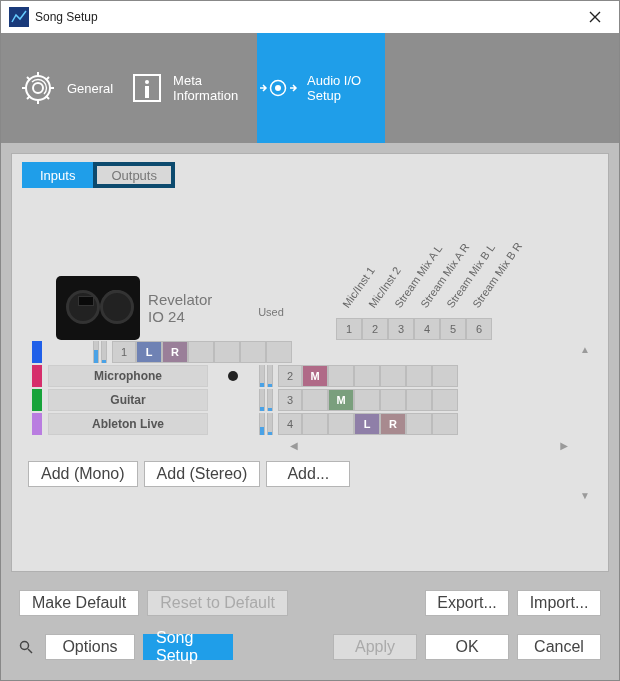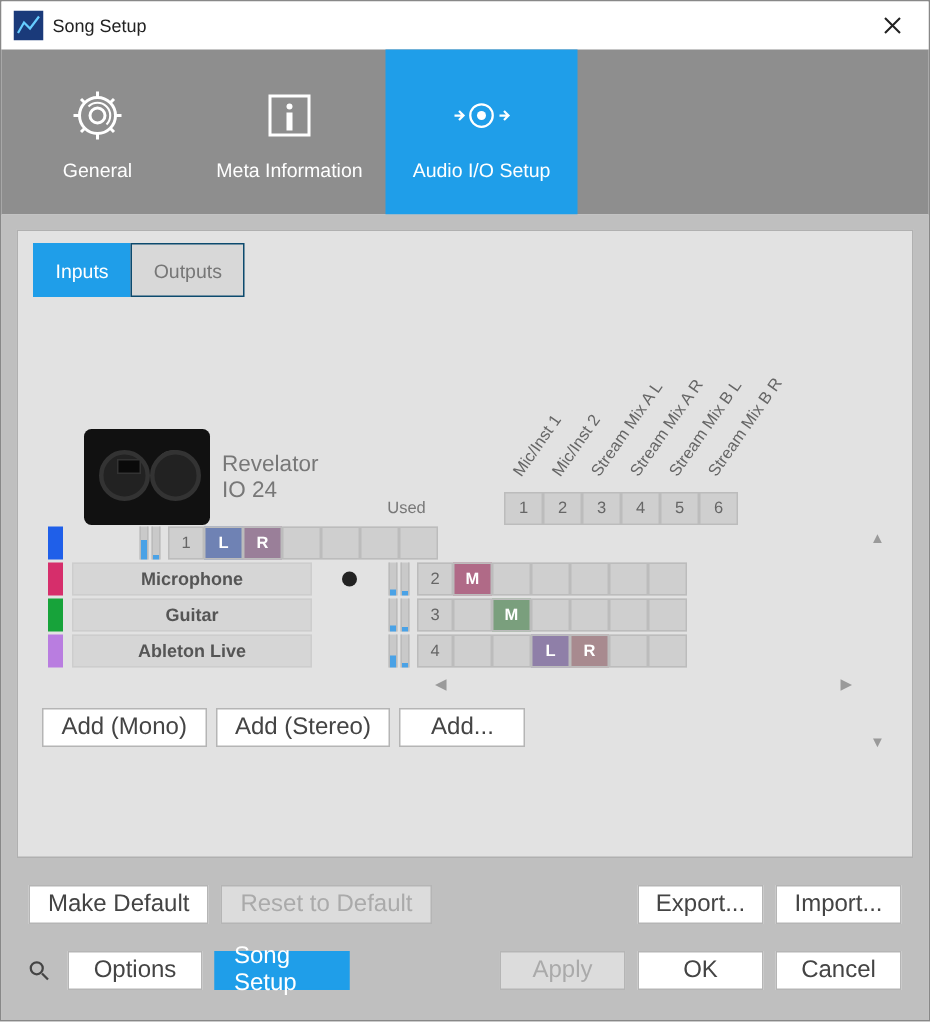--- a/index.html
+++ b/index.html
@@ -3,43 +3,43 @@
 <meta charset="utf-8">
 <style>
   * { box-sizing: border-box; font-family: "Segoe UI", Arial, sans-serif; }
   body { margin: 0; background: #d0d0d0; width: 620px; height: 681px; overflow: hidden; }
   .window { width: 620px; height: 681px; background: #fff; border: 1px solid #888; display: flex; flex-direction: column; }
   .titlebar { height: 32px; background: #fff; display: flex; align-items: center; padding: 0 2px; }
   .titlebar .app-icon { width: 20px; height: 20px; margin: 0 6px; }
   .titlebar .title { flex: 1; font-size: 12px; color: #222; }
   .titlebar .close { width: 44px; height: 30px; display:flex; align-items:center; justify-content:center; font-size:16px; color:#222; }
   .tabs-top { height: 110px; background: #8e8e8e; display: flex; align-items: stretch; }
-  .toptab { width: 128px; display:flex; flex-direction:column; align-items:center; justify-content:center; color:#fff; font-size:13px; gap:8px; cursor:default; }
+  .toptab { width: 128px; display:flex; flex-direction:row; align-items:center; justify-content:center; color:#fff; font-size:13px; gap:8px; cursor:default; }
   .toptab.active { background:#1f9ee9; }
   .toptab .icon-wrap { width:42px; height:42px; display:flex; align-items:center; justify-content:center; }
   .content-outer { flex:1; background:#bfbfbf; padding:10px; display:flex; flex-direction:column; gap:10px; }
   .io-panel { flex:1; background:#e2e2e2; border:1px solid #b0b0b0; padding:8px 10px 10px 10px; display:flex; flex-direction:column; }
   .iotabs { display:flex; gap:0; margin-bottom:6px; }
-  .iotab { height:36px; padding:0 14px; display:flex; align-items:center; font-size:13px; color:#777; background:#d8d8d8; border:1px solid #0c4a6e; }
+  .iotab { height:26px; padding:0 14px; display:flex; align-items:center; font-size:13px; color:#777; background:#d8d8d8; border:4px solid #0c4a6e; }
   .iotab.active { background:#1f9ee9; color:#fff; border-color:#1f9ee9; }
   .grid-area { flex:1; background:#e2e2e2; position:relative; padding:6px 6px 0 6px; }
   .device-row { display:flex; align-items:flex-end; gap:30px; height:140px; }
   .device-pic { width:160px; display:flex; flex-direction:row; align-items:center; gap:8px; margin-left:28px;}
   .dev-img { width:130px; height:64px; background:#111; border-radius:5px; position:relative; }
   .dev-img::before, .dev-img::after { content:""; position:absolute; top:14px; width:28px; height:28px; border-radius:50%; background:#222; border:3px solid #333; }
   .dev-img::before { left:10px; }
   .dev-img::after { left:44px; }
   .dev-img .knob { position:absolute; right:10px; top:14px; width:28px; height:28px; border-radius:50%; background:#222; border:3px solid #444; }
   .dev-img .led { position:absolute; right:46px; top:20px; width:16px; height:10px; background:#0a0a0a; border:1px solid #333; }
   .dev-name { font-size:15px; color:#777; }
   .col-headers { display:flex; align-items:flex-end; height:130px; }
   .channel-head { width:26px; height:100px; position:relative; }
   .channel-head .label { position:absolute; bottom:30px; left:14px; transform:rotate(-55deg); transform-origin:left bottom; font-size:11px; color:#666; white-space:nowrap; }
   .channel-head .num { position:absolute; bottom:0; left:0; width:26px; height:22px; background:#cfcfcf; border:1px solid #bcbcbc; display:flex; align-items:center; justify-content:center; font-size:11px; color:#666; }
-  .used-label { width:50px; text-align:center; font-size:11px; color:#777; margin-bottom:1px; padding-bottom:4px;}
+  .used-label { width:50px; text-align:center; font-size:11px; color:#777; margin-bottom:18px; padding-bottom:4px;}
   .rows { margin-top:0; }
   .row { display:flex; align-items:center; height:24px; }
   .swatch { width:10px; height:22px; margin-left:4px; }
   .rname-wrap { width:166px; display:flex; }
   .rname { flex:1; height:22px; background:#d6d6d6; display:flex; align-items:center; justify-content:center; font-size:12px; font-weight:600; color:#555; border:1px solid #cdcdcd; margin-left:6px;}
   .used-cell { width:50px; display:flex; align-items:center; justify-content:center; }
   .used-dot { width:10px; height:10px; border-radius:50%; background:#222; }
   .meter { width:6px; height:22px; background:#c9c9c9; border-left:1px solid #bbb; border-right:1px solid #bbb; position:relative; margin:0 1px;}
   .meter .lvl { position:absolute; bottom:0; left:0; right:0; background:#4aa2e6; }
   .rownum { width:24px; height:22px; background:#cfcfcf; border:1px solid #bcbcbc; display:flex; align-items:center; justify-content:center; font-size:11px; color:#666; margin-left:4px;}

